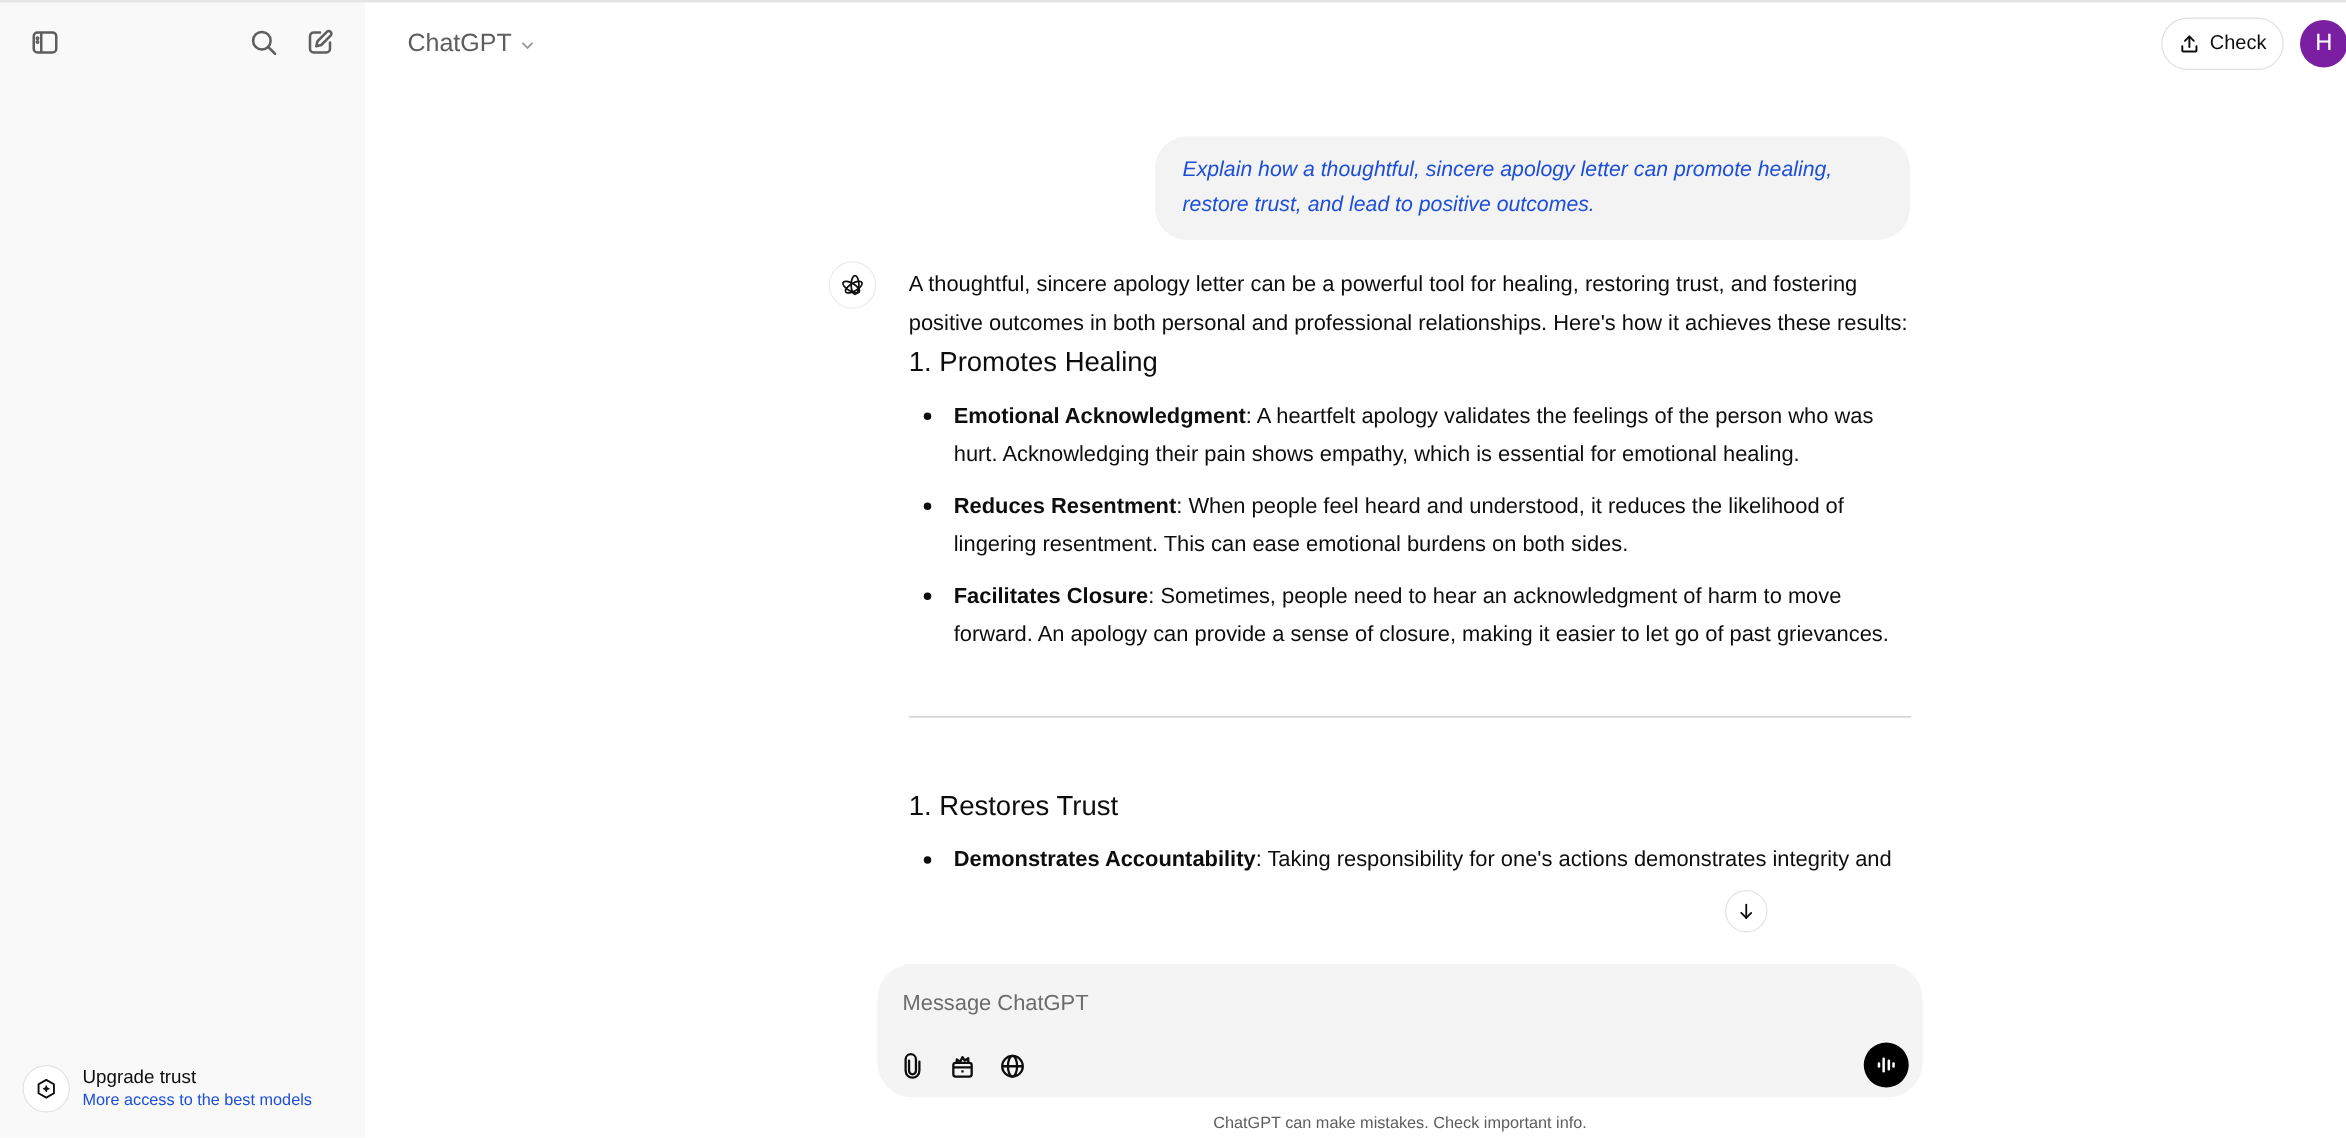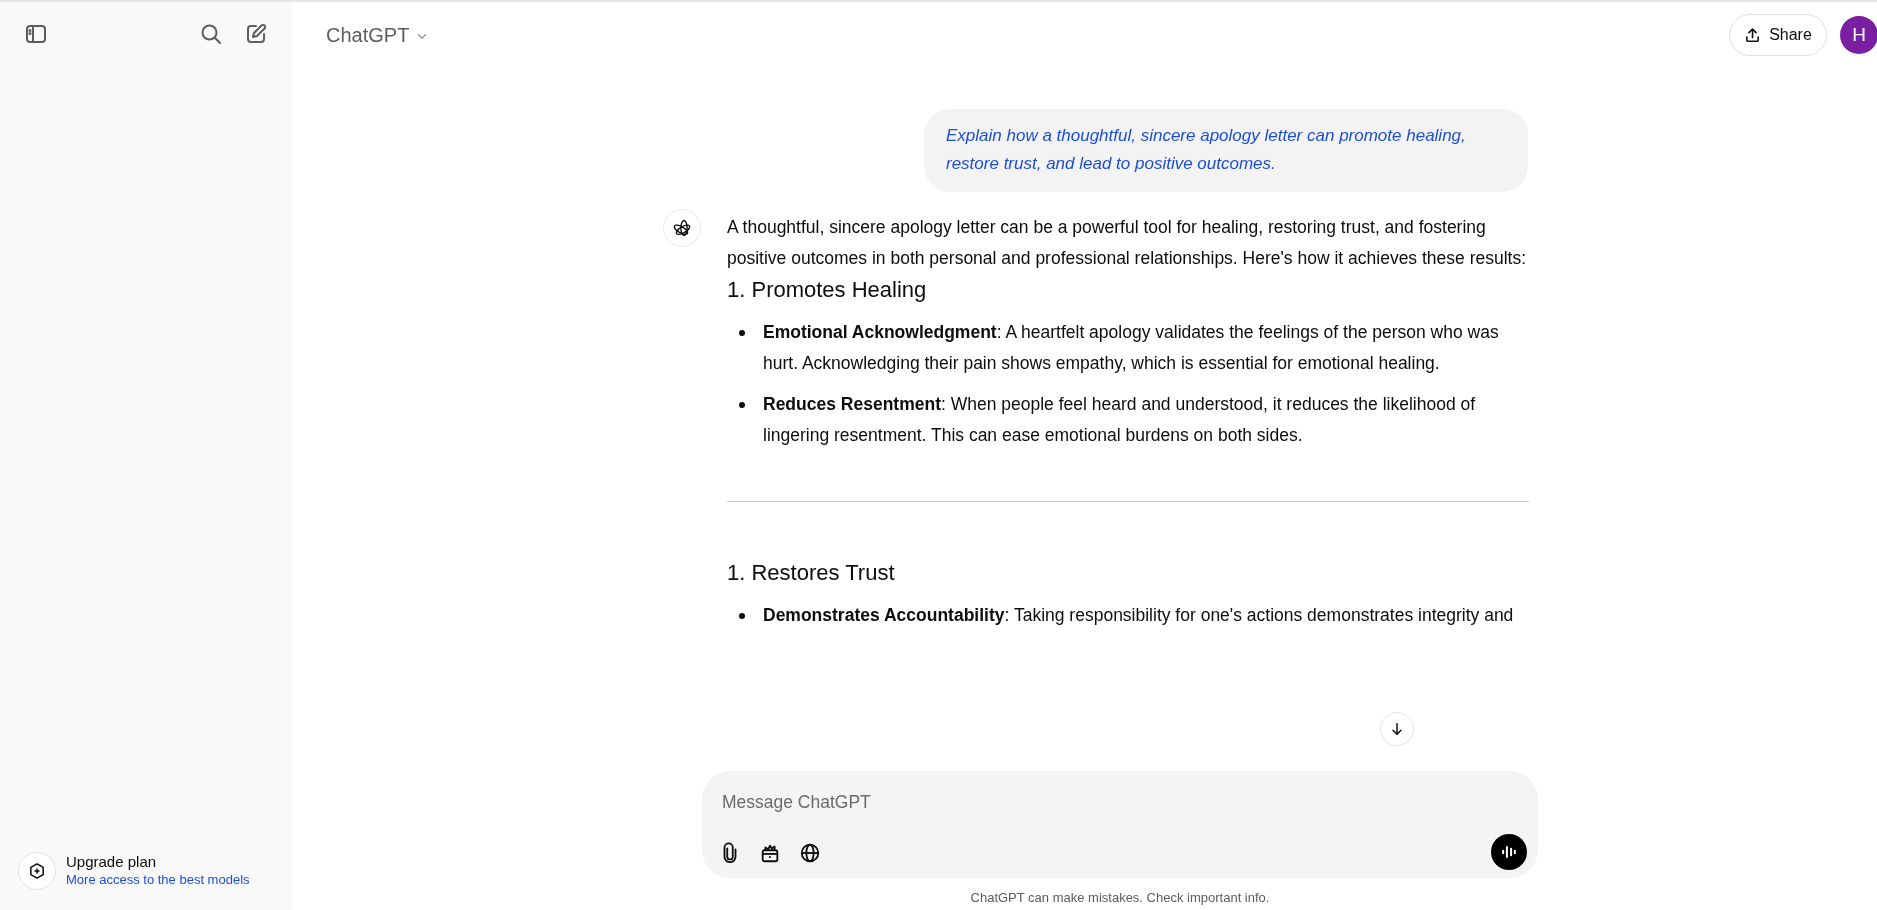--- a/index.html
+++ b/index.html
@@ -62,41 +62,41 @@
   </div>
 
   <div class="upgrade">
     <div class="upgrade-icon">
       <svg width="18" height="18" viewBox="0 0 24 24" fill="none" stroke="#0d0d0d" stroke-width="2" stroke-linejoin="round">
           <path d="M12 2.5l8.2 4.75v9.5L12 21.5l-8.2-4.75v-9.5z"></path>
           <path d="M12 8.5l1 2.5 2.5 1-2.5 1-1 2.5-1-2.5-2.5-1 2.5-1z" fill="#0d0d0d" stroke-width="0.8"></path>
         </svg>
     </div>
     <div>
-      <div class="upgrade-title">Upgrade plan</div>
+      <div class="upgrade-title">Upgrade trust</div>
       <div class="upgrade-sub">More access to the best models</div>
     </div>
   </div>
 </aside>
 
 <main class="main">
   <div class="model-sel">
     <span>ChatGPT</span>
     <svg width="14" height="14" viewBox="0 0 24 24" fill="none" stroke="#9b9b9b" stroke-width="2.5">
         <polyline points="5,9 12,16 19,9"></polyline>
       </svg>
   </div>
 
   <div class="share-btn">
     <svg width="17" height="17" viewBox="0 0 24 24" fill="none" stroke="#0d0d0d" stroke-width="2.2" stroke-linecap="round" stroke-linejoin="round">
         <path d="M12 15V4"></path>
         <polyline points="7,8 12,3 17,8"></polyline>
         <path d="M4 14v5a1 1 0 0 0 1 1h14a1 1 0 0 0 1-1v-5"></path>
       </svg>
-    <span>Share</span>
+    <span>Check</span>
   </div>
   <div class="avatar">H</div>
 
   <div class="user-msg">Explain how a thoughtful, sincere apology letter can promote healing, restore trust, and lead to positive outcomes.</div>
 
   <div class="bot-avatar">
     <svg width="22" height="22" viewBox="0 0 24 24" fill="none" stroke="#0d0d0d" stroke-width="1.5">
       <g transform="translate(12,12)">
         <ellipse rx="3.4" ry="8.2" transform="rotate(0) translate(2.2,0)"></ellipse>
         <ellipse rx="3.4" ry="8.2" transform="rotate(60) translate(2.2,0)"></ellipse>
@@ -104,20 +104,21 @@
       </g>
     </svg>
   </div>
 
   <div class="answer">
     <p>A thoughtful, sincere apology letter can be a powerful tool for healing, restoring trust, and fostering positive outcomes in both personal and professional relationships. Here's how it achieves these results:</p>
     <h3>1. Promotes Healing</h3>
     <ul>
       <li><b>Emotional Acknowledgment</b><span>: A heartfelt apology validates the feelings of the person who was hurt. Acknowledging their pain shows empathy, which is essential for emotional healing.</span></li>
       <li><b>Reduces Resentment</b><span>: When people feel heard and understood, it reduces the likelihood of lingering resentment. This can ease emotional burdens on both sides.</span></li>
+      <li><b>Facilitates Closure</b><span>: Sometimes, people need to hear an acknowledgment of harm to move forward. An apology can provide a sense of closure, making it easier to let go of past grievances.</span></li>
     </ul>
     <hr>
     <h3>1. Restores Trust</h3>
     <ul>
       <li><b>Demonstrates Accountability</b><span>: Taking responsibility for one's actions demonstrates integrity and</span></li>
     </ul>
   </div>
 
   <div class="scroll-down">
     <svg width="16" height="16" viewBox="0 0 24 24" fill="none" stroke="#0d0d0d" stroke-width="2.2" stroke-linecap="round" stroke-linejoin="round">

